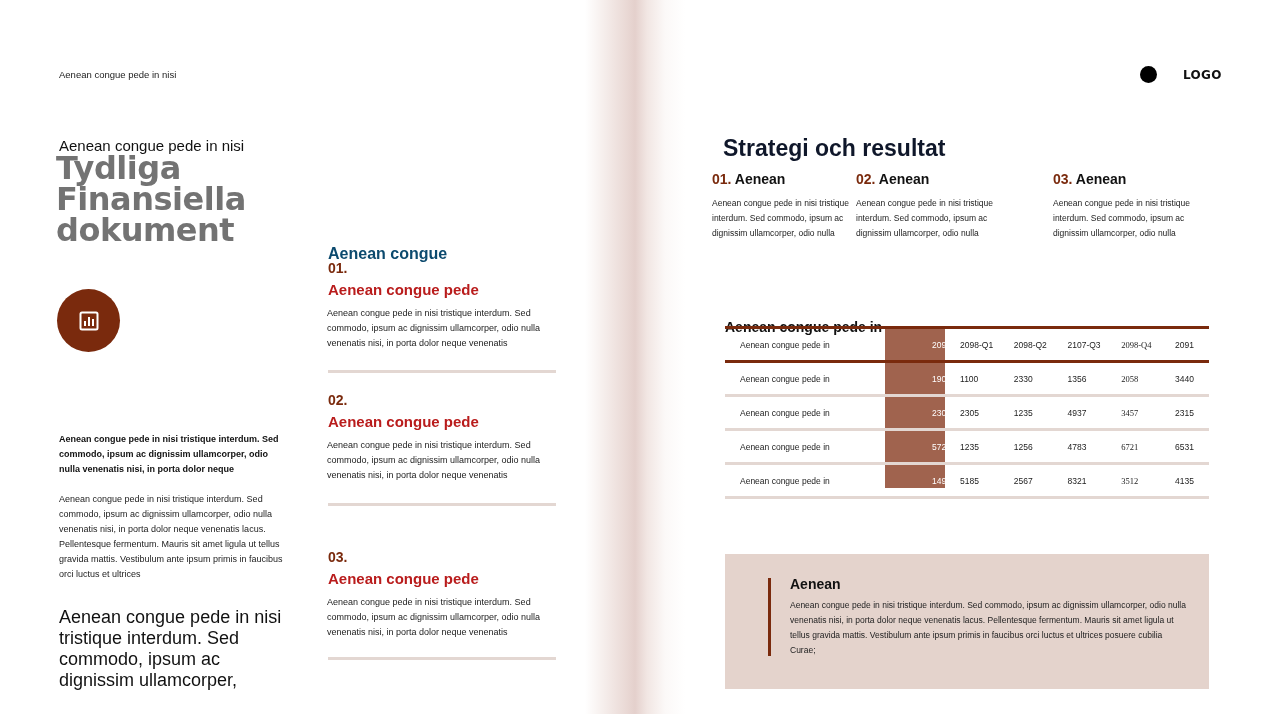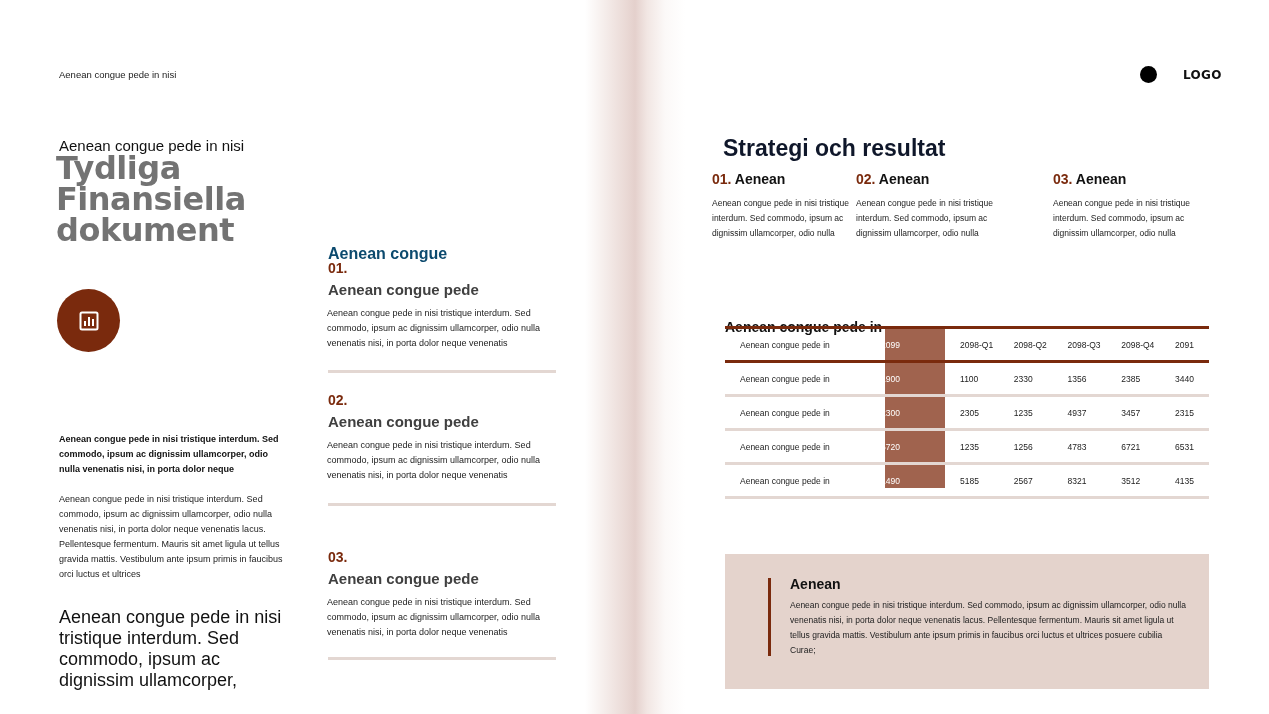--- a/index.html
+++ b/index.html
@@ -34,21 +34,21 @@
   }
 
   .bold-para { left: 59px; top: 396px; width: 225px; font-size: 9px; font-weight: 700; line-height: 15px; color: #111; }
   .reg-para { left: 59px; top: 456px; width: 225px; font-size: 9px; line-height: 15px; color: #222; }
   .lead-para { left: 59px; top: 571px; width: 240px; font-size: 18px; line-height: 21px; color: #111; }
 
   .mid-heading { left: 328px; top: 209px; font-size: 16px; font-weight: 700; color: #0c4a6e; }
 
   .item { position: absolute; left: 327px; width: 230px; }
   .item .num { font-size: 14px; font-weight: 700; color: #7a2a0d; margin-left: 1px; }
-  .item .ttl { font-size: 15px; font-weight: 700; margin-top: 5px; margin-left: 1px; color: #404040; }
+  .item .ttl { font-size: 15px; font-weight: 700; margin-top: 5px; margin-left: 1px; color: #b91c1c; }
   .item .txt { font-size: 9px; line-height: 15px; color: #222; margin-top: 8px; }
   .item .rule { position: absolute; left: 1px; width: 228px; height: 3px; background: #e3d7d2; }
 
   
   .logo { left: 1140px; top: 30px; display: flex; align-items: center; gap: 20px; }
   .logo .dot { width: 17px; height: 17px; border-radius: 50%; background: #000; }
   .logo .txt { margin-left: 6px; font-size: 12px; font-weight: 700; font-family: "DejaVu Sans", sans-serif; letter-spacing: 0.3px; }
 
   .r-title { left: 723px; top: 99px; font-size: 23px; font-weight: 700; color: #0f172a; }
 
@@ -56,25 +56,25 @@
   .col3 .h { font-size: 14px; font-weight: 700; color: #111; }
   .col3 .h .n { color: #7a2a0d; }
   .col3 .p { font-size: 8.5px; line-height: 15px; color: #222; margin-top: 9px; }
 
   .table-title { left: 725px; top: 283px; font-size: 14px; font-weight: 700; color: #111; }
 
   .tbl { position: absolute; left: 725px; top: 326px; width: 484px; }
   .tbl .hl-col { position: absolute; left: 160px; top: 0; width: 60px; height: 162px; background: #a0634e; }
   .tbl .row { position: relative; display: flex; height: 31px; align-items: center; font-size: 8.5px; color: #222; }
   .tbl .row .c0 { width: 160px; padding-left: 15px; }
-  .tbl .row .c1 { width: 72px; text-align: left; color: #fff; position: relative; }
+  .tbl .row .c1 { width: 72px; text-align: right; color: #fff; position: relative; }
   .tbl .row .c2 { width: 55px; padding-left: 9px; }
   .tbl .row .c3 { width: 55px; padding-left: 9px; }
   .tbl .row .c4 { width: 55px; padding-left: 9px; }
-  .tbl .row .c5 { width: 55px; padding-left: 9px; }
+  .tbl .row .c5 { width: 55px; padding-left: 9px; font-family: Liberation Serif, serif; }
   .tbl .row .c6 { width: 44px; padding-left: 9px; }
   .tbl .line-dark { position: relative; height: 3px; background: #7a2a0d; }
   .tbl .line-light { position: relative; height: 3px; background: #e3d7d2; }
 
   .callout {
     left: 725px; top: 518px; width: 484px; height: 135px; background: #e4d3cc;
   }
   .callout .bar { position: absolute; left: 43px; top: 24px; width: 3px; height: 78px; background: #7a2a0d; }
   .callout .h { position: absolute; left: 65px; top: 22px; font-size: 14px; font-weight: 700; color: #111; }
   .callout .p { position: absolute; left: 65px; top: 44px; width: 400px; font-size: 8.5px; line-height: 15px; color: #222; }
@@ -147,32 +147,32 @@
 <div class="abs table-title">Aenean congue pede in</div>
 
 <div class="tbl">
   <div class="hl-col"></div>
   <div class="line-dark"></div>
   <div class="row">
     <div class="c0">Aenean congue pede in</div>
     <div class="c1">2099</div>
     <div class="c2">2098-Q1</div>
     <div class="c3">2098-Q2</div>
-    <div class="c4">2098-Q3</div>
+    <div class="c4">2107-Q3</div>
     <div class="c5">2098-Q4</div>
     <div class="c6">2091</div>
   </div>
   <div class="line-dark"></div>
   <div class="row">
     <div class="c0">Aenean congue pede in</div>
     <div class="c1">1900</div>
     <div class="c2">1100</div>
     <div class="c3">2330</div>
     <div class="c4">1356</div>
-    <div class="c5">2385</div>
+    <div class="c5">2058</div>
     <div class="c6">3440</div>
   </div>
   <div class="line-light"></div>
   <div class="row">
     <div class="c0">Aenean congue pede in</div>
     <div class="c1">2300</div>
     <div class="c2">2305</div>
     <div class="c3">1235</div>
     <div class="c4">4937</div>
     <div class="c5">3457</div>

